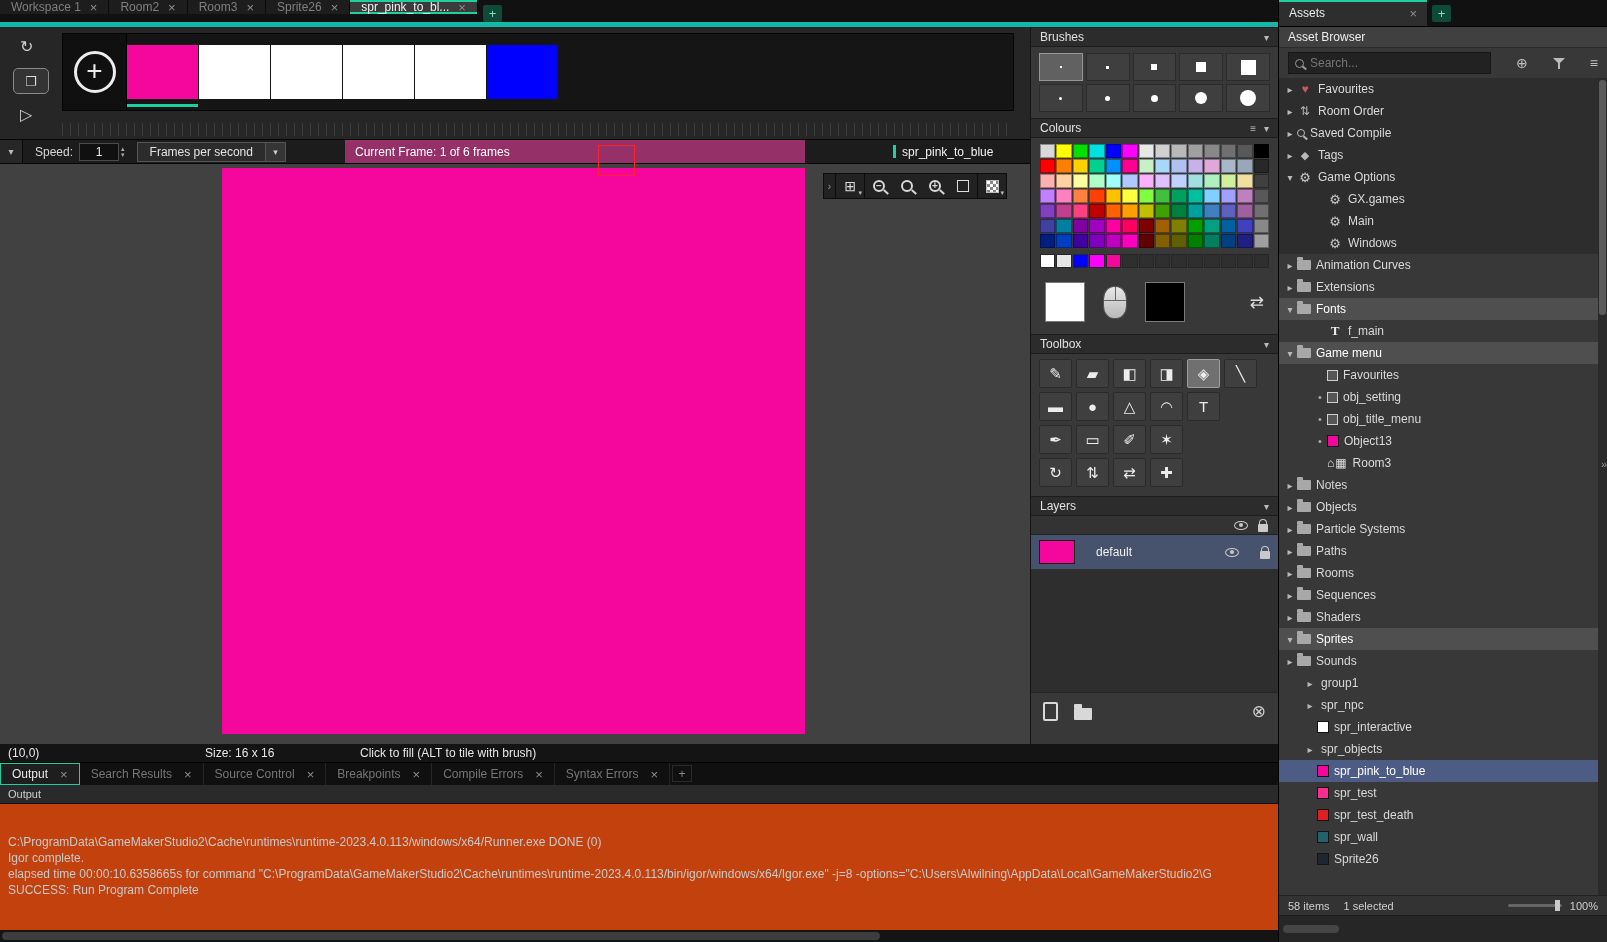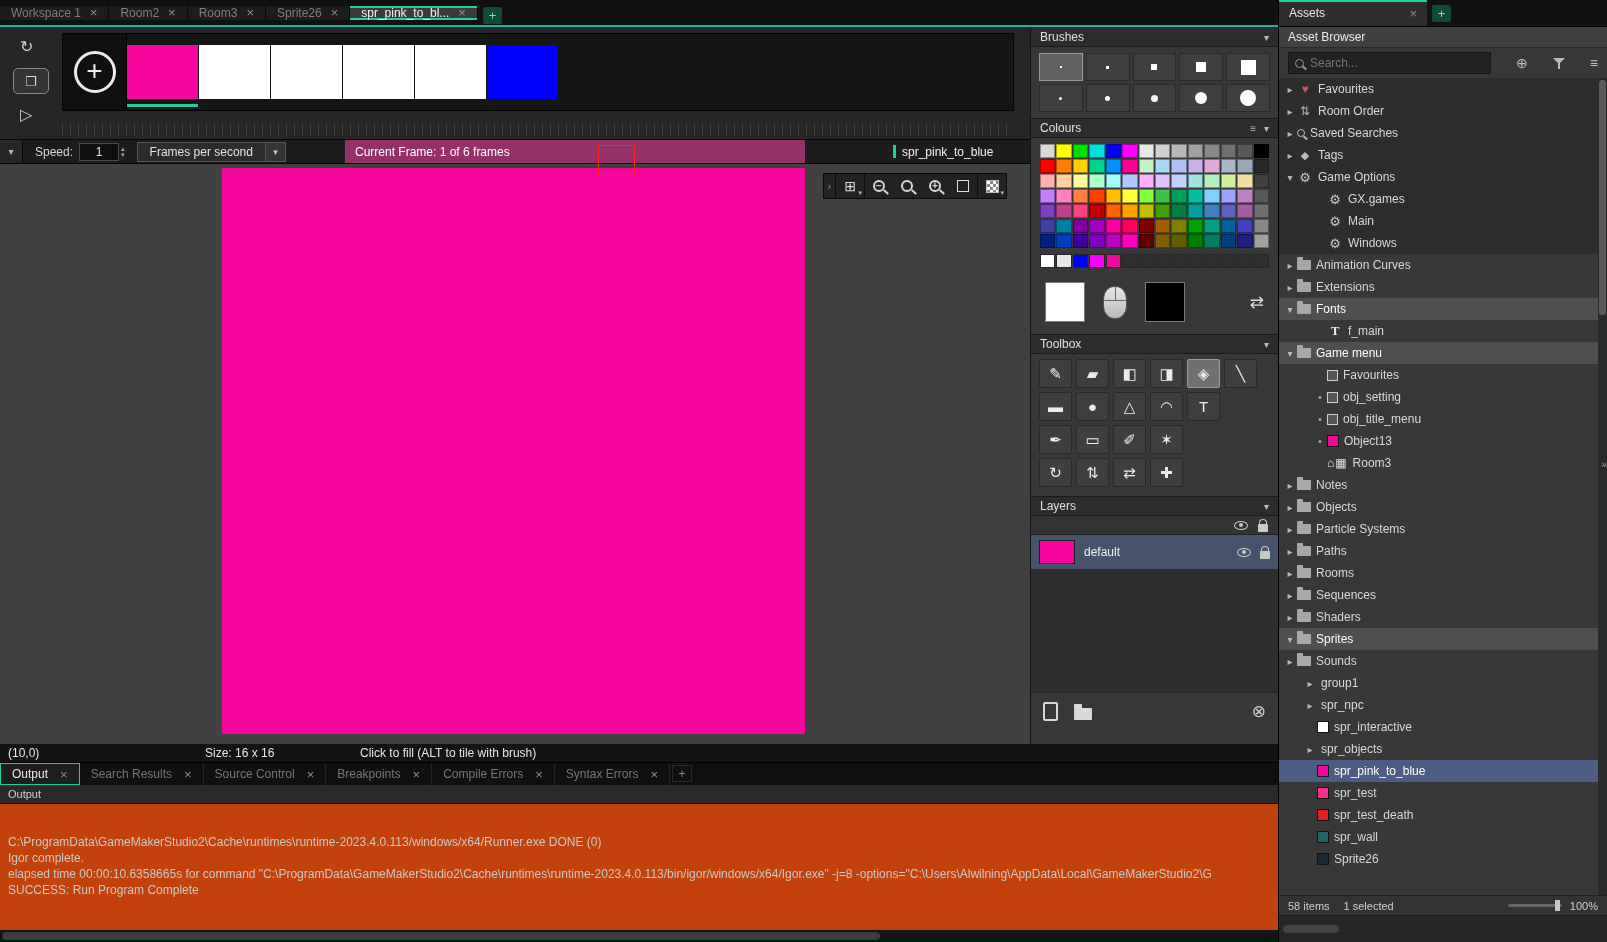--- a/index.html
+++ b/index.html
@@ -2,21 +2,21 @@
 <html><head>
 <meta charset="utf-8">
 <style>
   *{box-sizing:border-box;margin:0;padding:0}
   html,body{background:#1a1a1a}
   .app{position:relative;width:1607px;height:942px;background:#2f2f2f;overflow:hidden;
        font-family:"Liberation Sans",sans-serif;font-size:12px;color:#ddd;
        --accent:#1fcf9f;--pink:#f5079e;--sel:#4d5c85}
 
   
-  .main-tabs{position:absolute;left:0;top:0;width:1278px;height:27px;background:#111;display:flex;align-items:center;border-bottom:2px solid #14b8a6}
+  .main-tabs{position:absolute;left:0;top:0;width:1278px;height:27px;background:#111;display:flex;align-items:flex-start;border-bottom:5px solid #14b8a6}
   .wtab{display:flex;align-items:center;gap:9px;padding:0 11px;background:#1d1d1d;border-right:1px solid #0a0a0a;color:#7f7f7f;white-space:nowrap}
   .wtab.active{background:#3b3b3b;color:#f0f0f0;box-shadow:inset 0 2px 0 var(--accent),inset 0 -2px 0 var(--accent)}
   .x{color:#8f8f8f;font-size:13px;line-height:1}
   .add-btn{width:19px;height:17px;margin:5px 0 0 5px;background:#0f4a39;color:#84dfc2;display:flex;align-items:center;justify-content:center;border-radius:2px;font-size:13px}
 
   
   .framestrip{position:absolute;left:0;top:27px;width:1030px;height:112px;background:#262626}
   .fs-icon{position:absolute;left:20px;color:#cfcfcf;font-size:16px}
   .fs-toggle{position:absolute;left:13px;top:41px;width:36px;height:26px;border:1px solid #8a8a8a;border-radius:5px;display:flex;align-items:center;justify-content:center;color:#dcdcdc;font-size:13px;background:#343434}
   .fs-frames{position:absolute;left:62px;top:6px;width:952px;height:78px;background:#151515;border:1px solid #050505;display:flex;align-items:center}
@@ -90,21 +90,21 @@
   .mouse{width:24px;height:33px;border-radius:11px/13px;background:linear-gradient(#e8e8e8,#b8b8b8);position:relative;border:1px solid #555}
   .mouse::before{content:"";position:absolute;left:11px;top:0;width:1px;height:13px;background:#666}
   .mouse::after{content:"";position:absolute;left:0;right:0;top:13px;height:1px;background:#666}
   .swap{margin-left:auto;font-size:17px;color:#ddd}
   .tool-rows{padding:5px 8px;flex:none}
   .tool-row{display:flex;gap:4px;margin-bottom:4px}
   .tool-btn{width:33px;height:29px;background:#3f3f3f;border:1px solid #2a2a2a;border-radius:2px;display:flex;align-items:center;justify-content:center;color:#ececec;font-size:15px}
   .tool-btn.selected{background:#707070;border-color:#9d9d9d}
   .layer-controls{height:18px;flex:none;display:flex;align-items:center;justify-content:flex-end;gap:10px;padding:0 10px;background:#333}
   .layer-list{flex:1;background:#2e2e2e;border-top:1px solid #222}
-  .layer-row{height:34px;display:flex;align-items:center;gap:9px;padding:0 8px}
+  .layer-row{height:34px;display:flex;align-items:center;gap:21px;padding:0 8px}
   .layer-row.selected{background:#47536d}
   .layer-thumb{width:36px;height:24px;border:1px solid #1c1c1c}
   .layer-name{flex:1;color:#efefef}
   .layers-bottom{height:38px;flex:none;display:flex;align-items:center;gap:16px;padding:0 12px;background:#383838;border-top:1px solid #262626}
   .doc-icon{width:15px;height:19px;border:2px solid #d8d8d8;border-radius:2px}
   .folder-lg{position:relative;width:18px;height:12px;background:#d8d8d8;border-radius:1px;margin-top:5px}
   .folder-lg::before{content:"";position:absolute;top:-4px;left:0;width:8px;height:4px;background:#d8d8d8;border-radius:1px 1px 0 0}
   .del-circle{margin-left:auto;font-size:17px;color:#cfcfcf}
   .eye{width:14px;height:9px;border:1.5px solid #c9c9c9;border-radius:50%;position:relative}
   .eye::after{content:"";position:absolute;width:4px;height:4px;background:#c9c9c9;border-radius:50%;top:50%;left:50%;transform:translate(-50%,-50%)}
@@ -607,21 +607,21 @@
         <span class="t-label">Favourites</span>
       </div>
         <div class="tree-row dark i-d0">
         <span class="t-chev i-right"></span>
         <span class="t-icon i-order"></span>
         <span class="t-label">Room Order</span>
       </div>
         <div class="tree-row dark i-d0">
         <span class="t-chev i-right"></span>
         <span class="t-icon i-search-glass"></span>
-        <span class="t-label">Saved Searches</span>
+        <span class="t-label">Saved Compile</span>
       </div>
         <div class="tree-row dark i-d0">
         <span class="t-chev i-right"></span>
         <span class="t-icon i-tag"></span>
         <span class="t-label">Tags</span>
       </div>
         <div class="tree-row dark i-d0">
         <span class="t-chev i-down"></span>
         <span class="t-icon i-gear"></span>
         <span class="t-label">Game Options</span>

